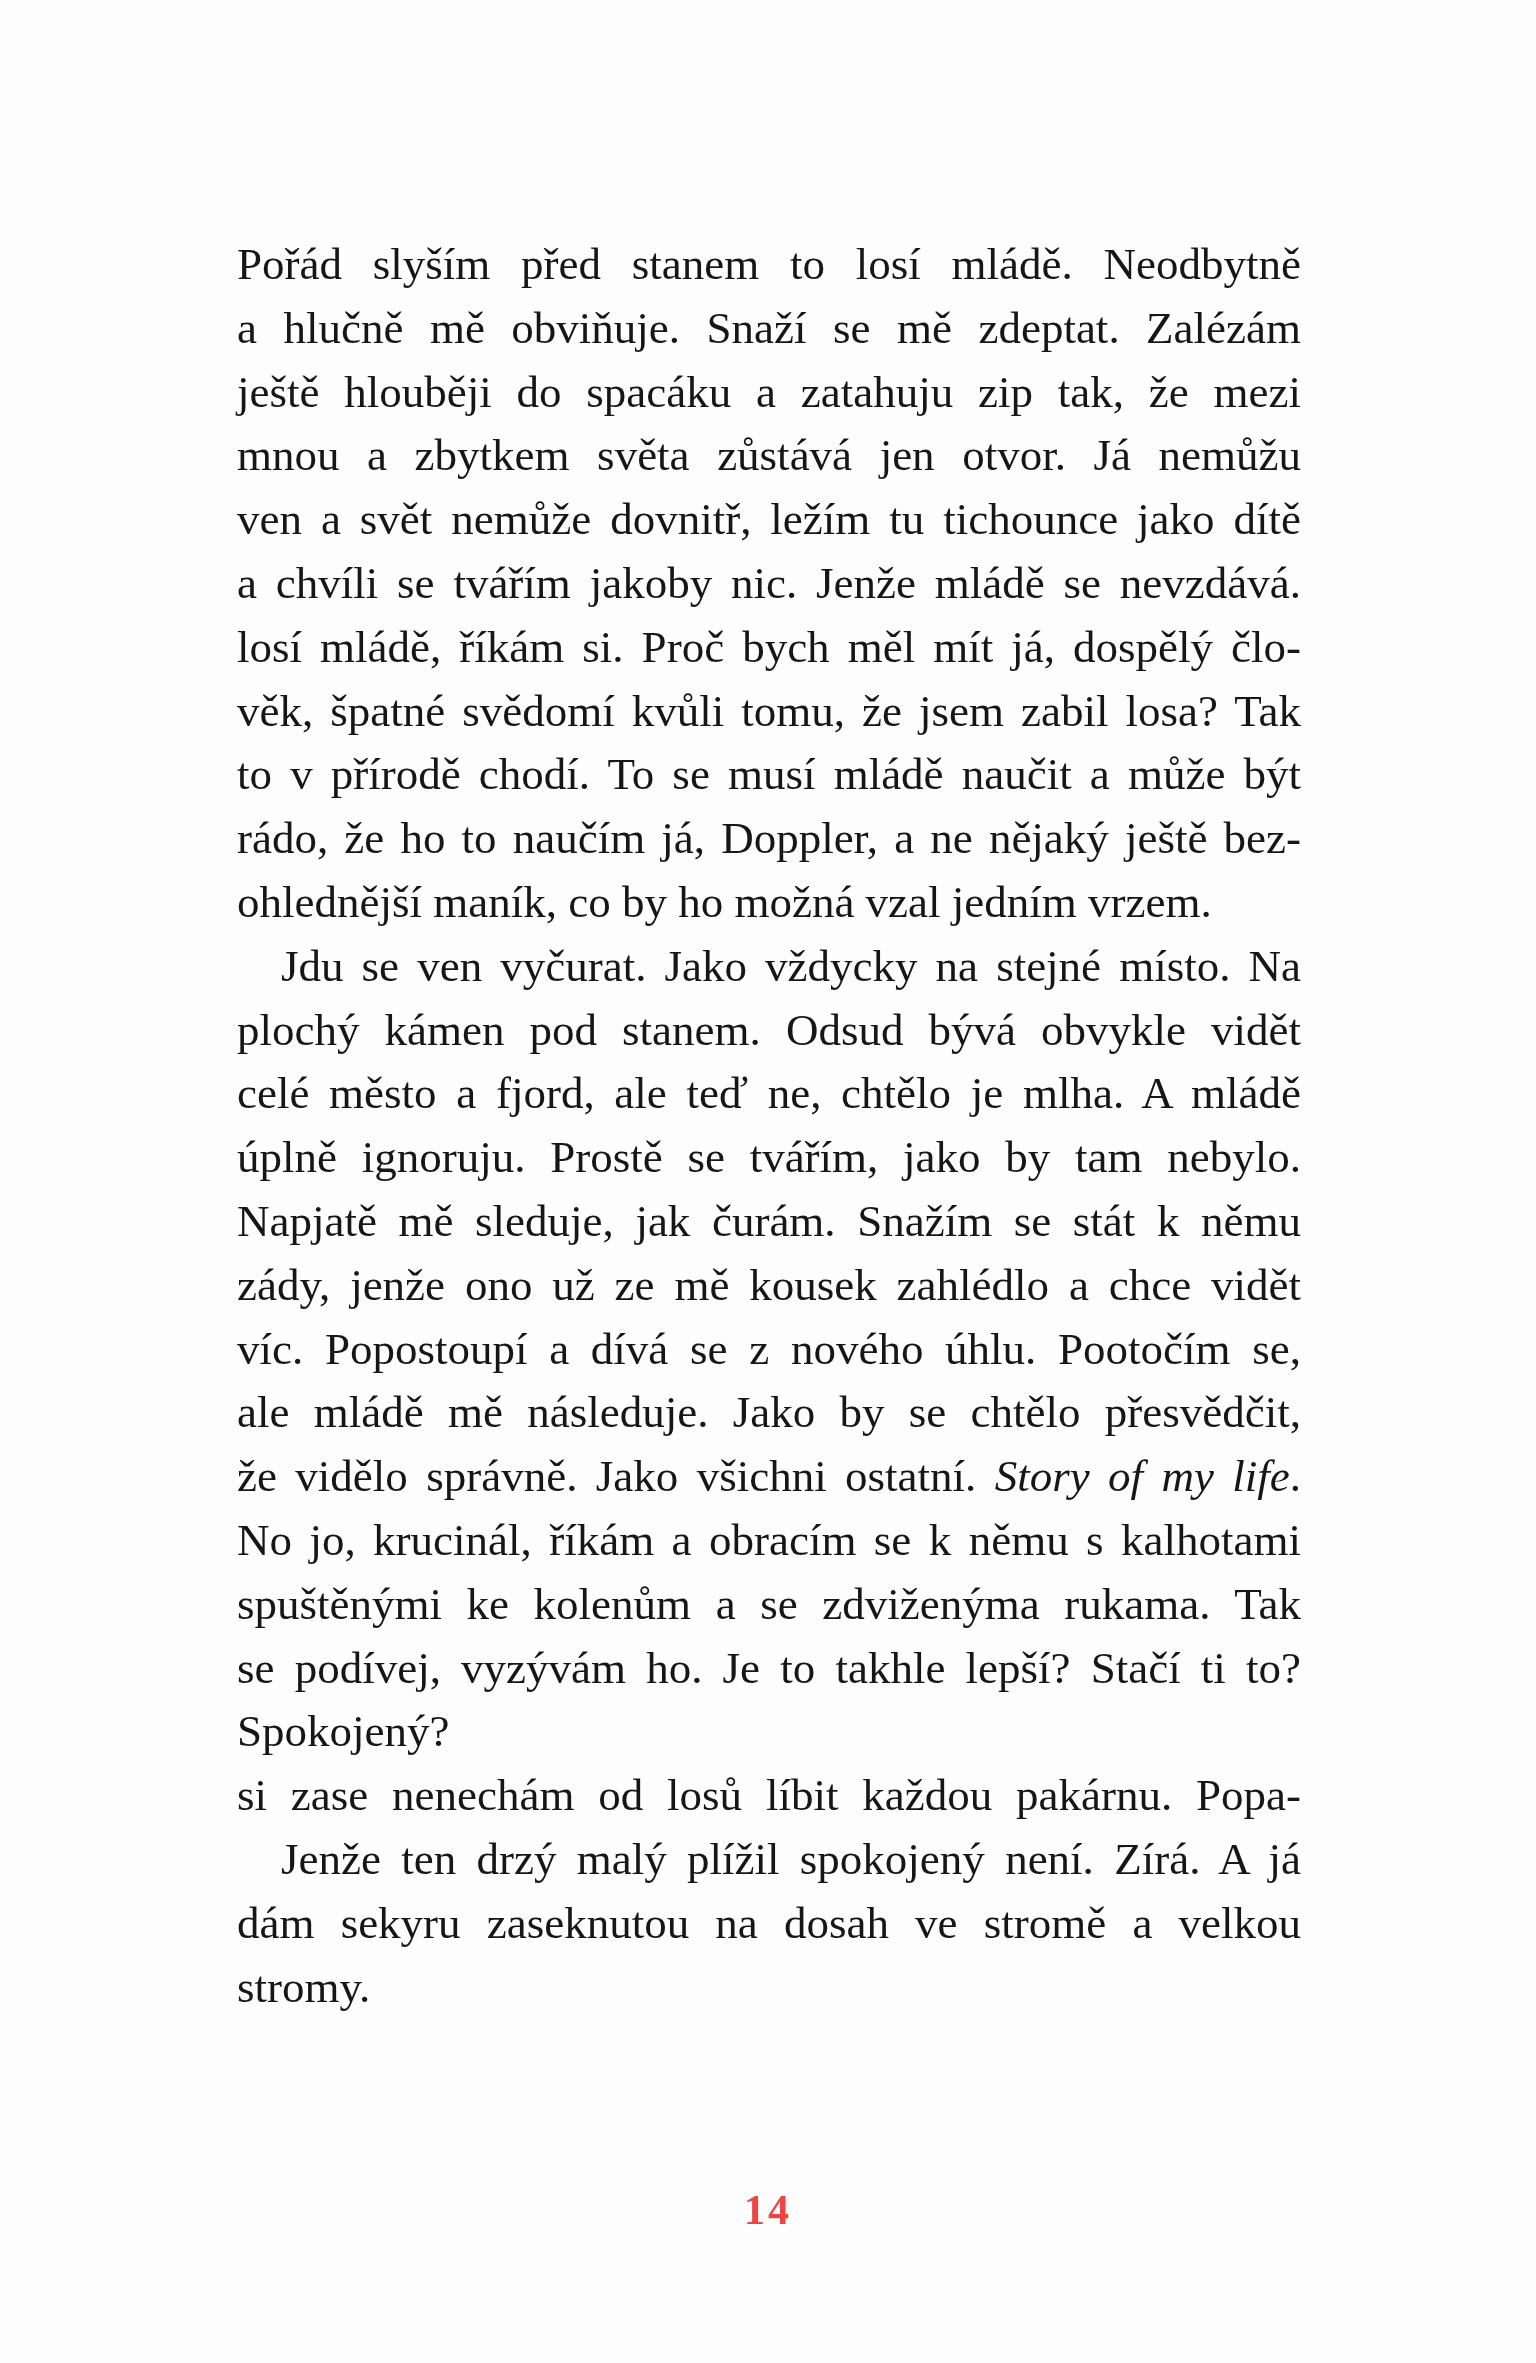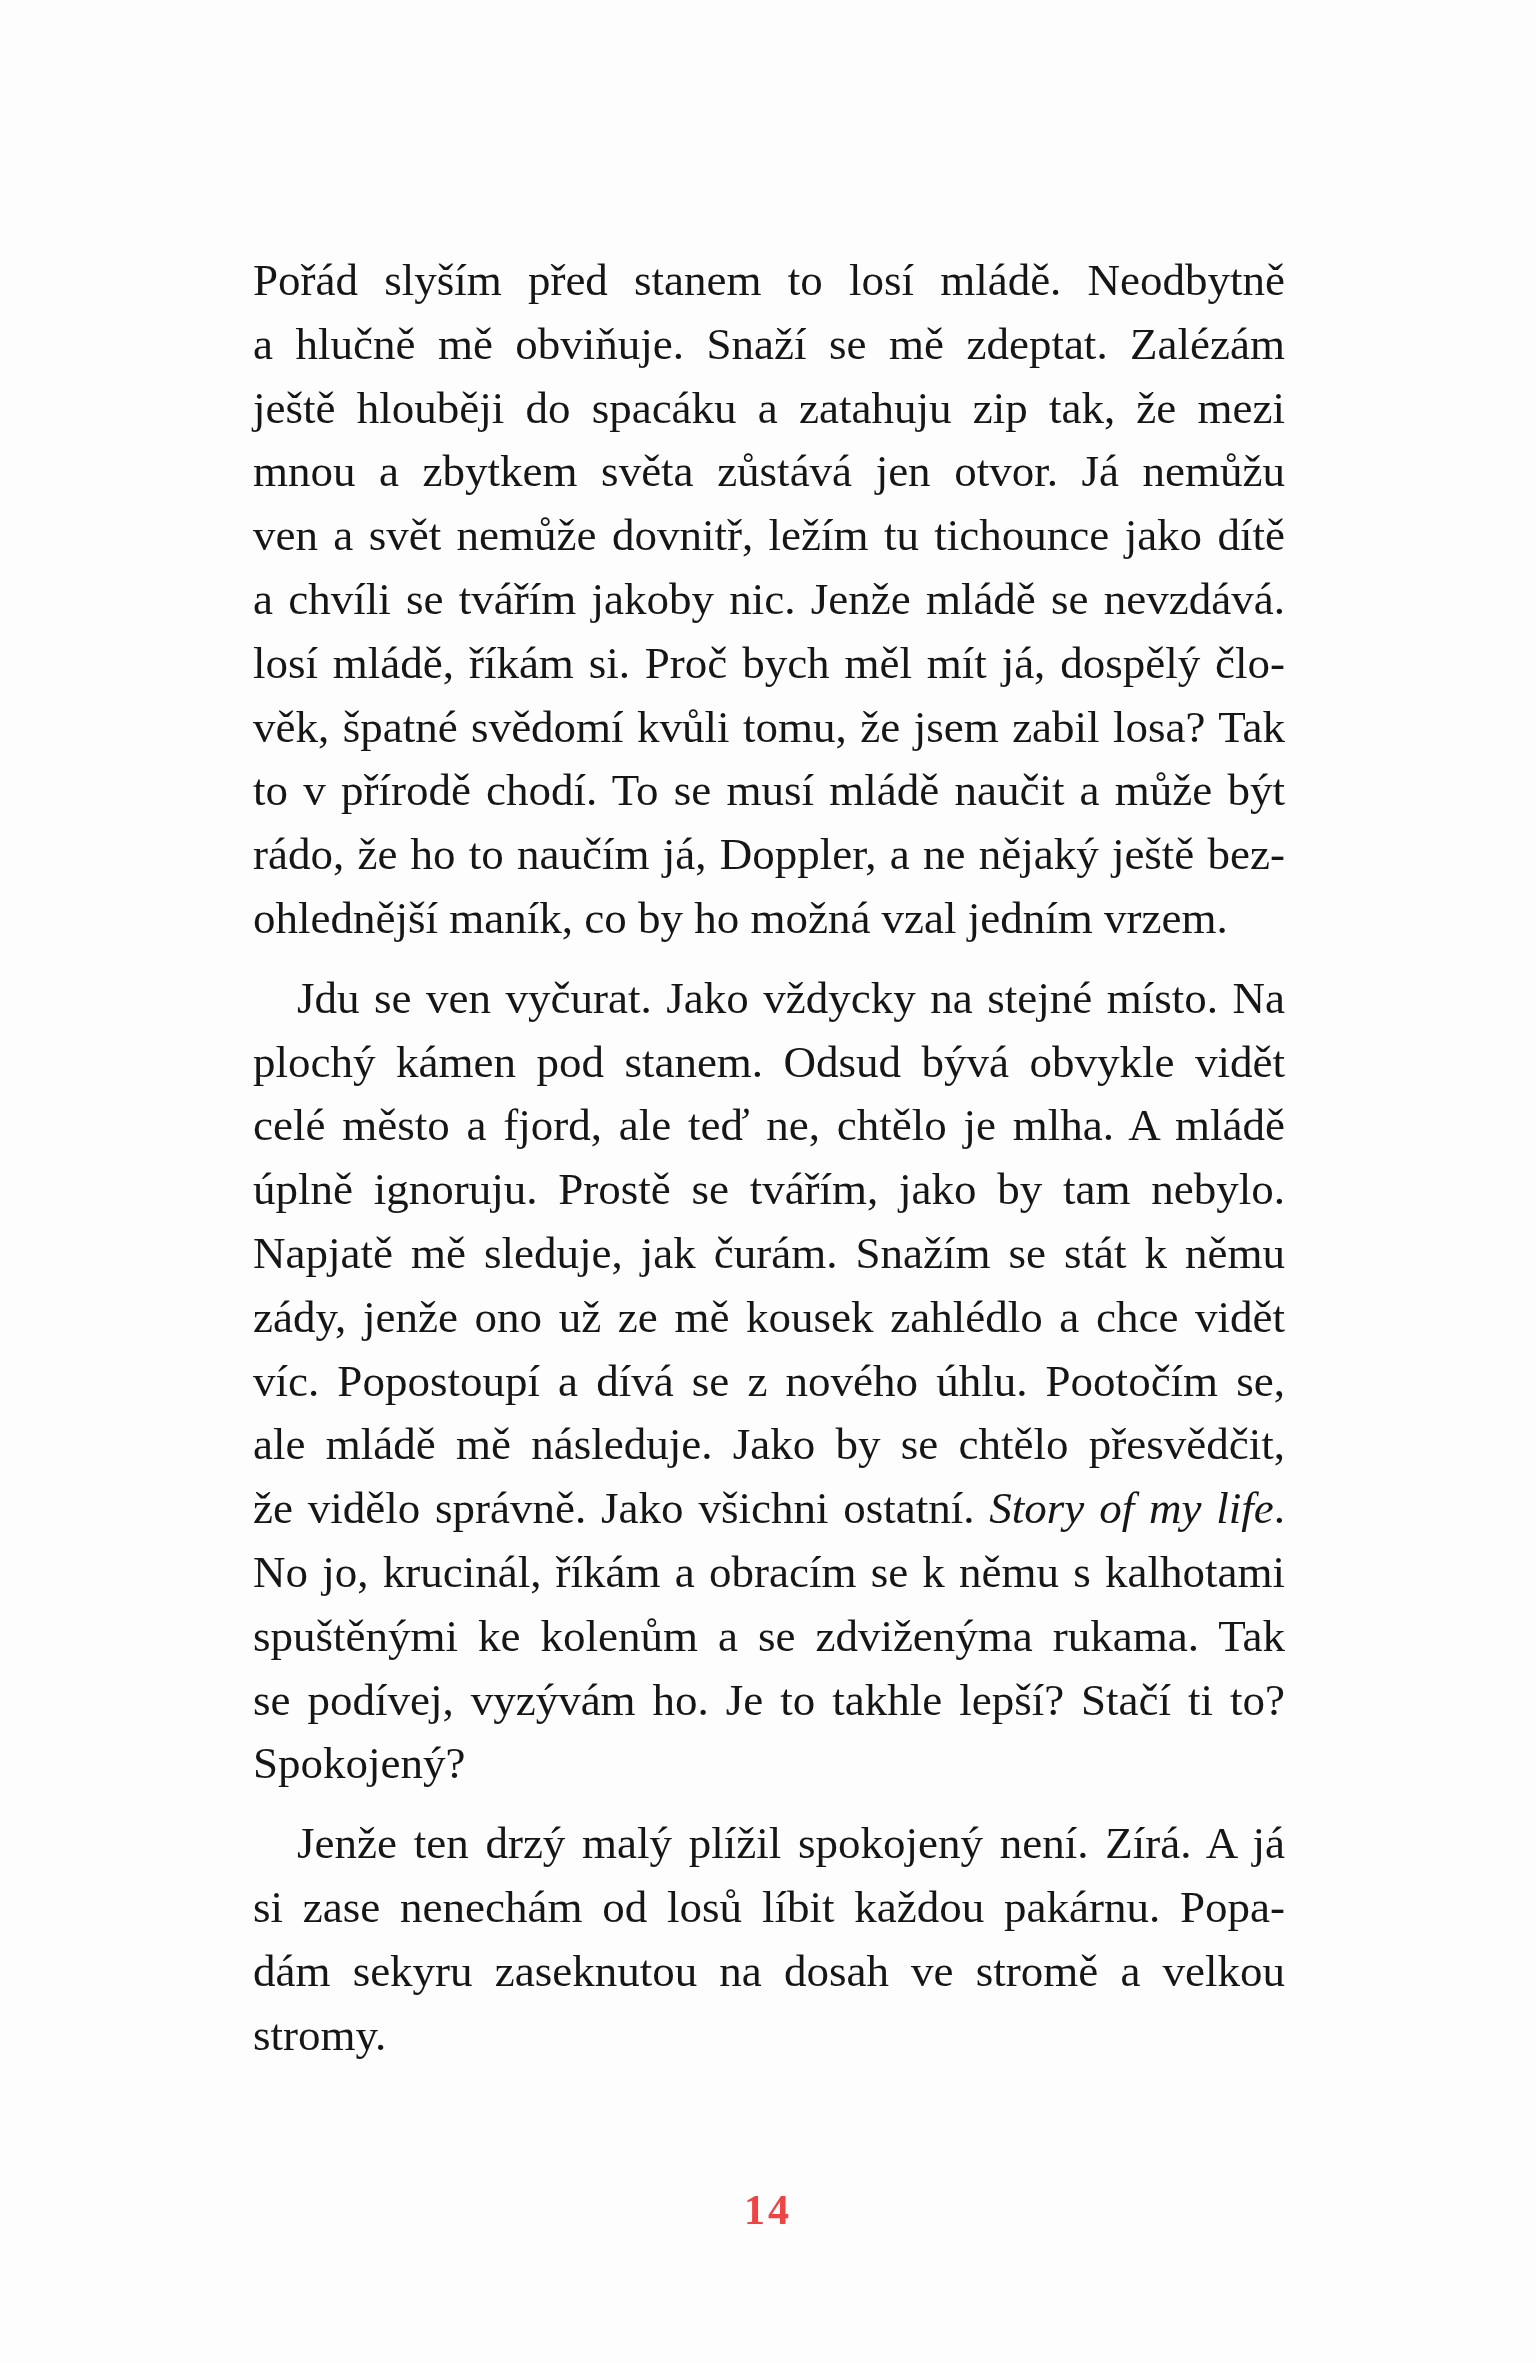--- a/index.html
+++ b/index.html
@@ -20,21 +20,21 @@
     color: #161616;
     font-family: "Liberation Serif", "DejaVu Serif", serif;
   }
   .text-block {
     position: absolute;
     left: 237px;
     top: 233px;
     width: 1064px;
   }
   .text-block p {
-    margin: 16px;
+    margin: 0;
     padding: 0;
   }
   .line {
     display: block;
     height: 63.8px;
     line-height: 63.8px;
     font-size: 45px;
     text-align: justify;
     text-align-last: justify;
     -moz-text-align-last: justify;
@@ -89,20 +89,20 @@
         <span class="line"><span>zády, jenže ono už ze mě kousek zahlédlo a chce vidět</span></span>
         <span class="line"><span>víc. Popostoupí a dívá se z nového úhlu. Pootočím se,</span></span>
         <span class="line"><span>ale mládě mě následuje. Jako by se chtělo přesvědčit,</span></span>
         <span class="line"><span>že vidělo správně. Jako všichni ostatní. </span><i>Story of my life</i><span>.</span></span>
         <span class="line"><span>No jo, krucinál, říkám a obracím se k němu s kalhotami</span></span>
         <span class="line"><span>spuštěnými ke kolenům a se zdviženýma rukama. Tak</span></span>
         <span class="line"><span>se podívej, vyzývám ho. Je to takhle lepší? Stačí ti to?</span></span>
         <span class="line last"><span>Spokojený?</span></span>
       </p>
       <p>
+        <span class="line"><span>si zase nenechám od losů líbit každou pakárnu. Popa-</span></span>
         <span class="line indent"><span>Jenže ten drzý malý plížil spokojený není. Zírá. A já</span></span>
-        <span class="line"><span>si zase nenechám od losů líbit každou pakárnu. Popa-</span></span>
         <span class="line"><span>dám sekyru zaseknutou na dosah ve stromě a velkou</span></span>
         <span class="line last"><span>stromy.</span></span>
       </p>
     </main>
   <div class="page-number">14</div>
 </div>
 
 </body></html>

